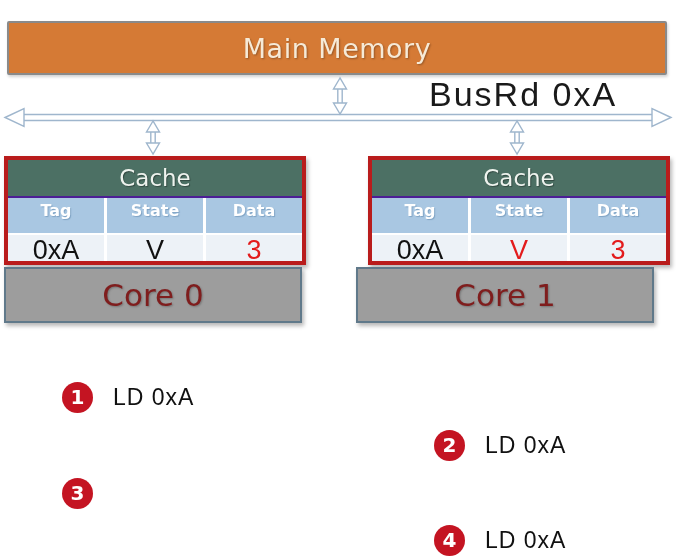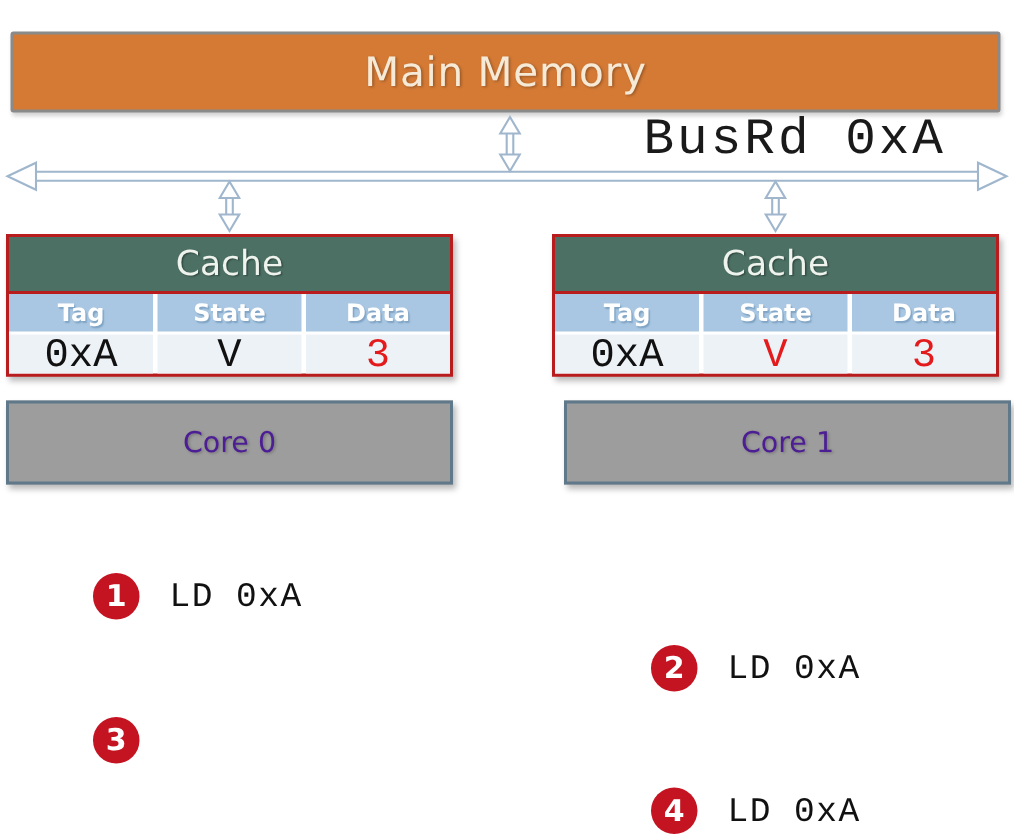--- a/index.html
+++ b/index.html
@@ -1,21 +1,21 @@
 <!DOCTYPE html>
 <html><head>
 <meta charset="utf-8">
 <style>
   html,body{margin:0;padding:0;background:#ffffff;}
   .stage{
     position:relative;width:676px;height:556px;background:#ffffff;overflow:hidden;
     font-family:"DejaVu Sans","Liberation Sans",sans-serif;
     margin-top:12px;
   }
-  .mono{font-family:Liberation Mono, monospace;}
+  .mono{font-family:Liberation Sans, sans-serif;}
 
   
   .memory{
     position:absolute;left:7px;top:9px;width:656px;height:50px;
     background:#d57a35;border:2px solid #8a8a8a;border-radius:2px;
     display:flex;align-items:center;justify-content:center;
     box-shadow:1px 2px 3px rgba(0,0,0,0.18);
   }
   .memory span{
     color:#f6ead7;font-size:27px;letter-spacing:0.5px;
@@ -29,54 +29,54 @@
 
   
   .bus-label{
     position:absolute;left:429px;top:63px;
     font-size:34px;letter-spacing:2px;color:#1a1a1a;
   }
 
   
   .cache{
     position:absolute;top:144px;width:294px;
-    background:#b91c1c;border:2px solid #b91c1c;
+    background:#4c1d95;border:4px solid #b91c1c;
     box-shadow:2px 3px 4px rgba(0,0,0,0.28);
   }
   .cache.left{left:4px;}
   .cache.right{left:368px;}
   .cache-title{
     height:36px;line-height:36px;background:#4c7064;color:#eef3ee;
     text-align:center;font-size:23px;text-shadow:1px 1px 1px rgba(0,0,0,0.35);
   }
   .cache-grid{
     display:grid;grid-template-columns:1fr 1fr 1fr;gap:2px 3px;
     background:#ffffff;margin-top:2px;
   }
   .ch{
-    height:25px;line-height:25px;background:#a9c7e2;color:#ffffff;
+    height:35px;line-height:25px;background:#a9c7e2;color:#ffffff;
     text-align:center;font-size:16px;font-weight:bold;
     text-shadow:1px 1px 1px #7fa3c4;
   }
   .cv{
     height:26px;line-height:31px;background:#edf2f7;color:#111111;
     text-align:center;font-size:27px;
   }
 
   
   .core{
     position:absolute;top:255px;width:294px;height:52px;
     background:#9d9d9d;border:2px solid #60798a;
     display:flex;align-items:center;justify-content:center;
     box-shadow:2px 3px 4px rgba(0,0,0,0.28);
   }
   .core.left{left:4px;}
-  .core.right{left:376px;}
+  .core.right{left:356px;}
   .core span{
-    color:#4c1d95;font-size:19px;text-shadow:1px 1px 2px rgba(0,0,0,0.25);
+    color:#7f1d1d;font-size:31px;text-shadow:1px 1px 2px rgba(0,0,0,0.25);
   }
 
   
   .op{position:absolute;display:flex;align-items:center;gap:20px;}
   .op-1{left:62px;top:370px;}
   .op-2{left:434px;top:418px;}
   .op-3{left:62px;top:466px;}
   .op-4{left:434px;top:513px;}
   .badge{
     width:31px;height:31px;border-radius:50%;background:#c41422;

